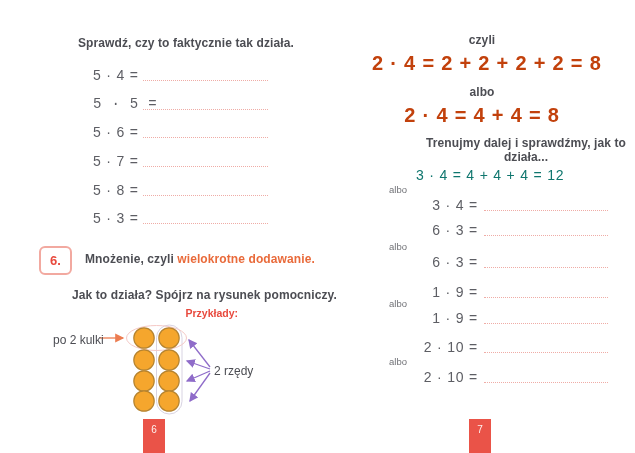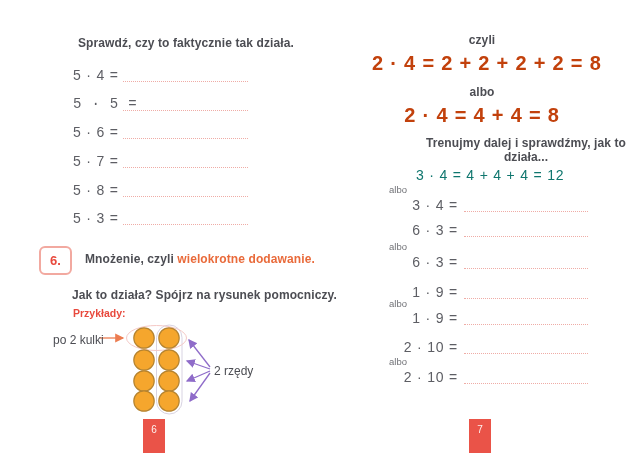--- a/index.html
+++ b/index.html
@@ -4,21 +4,21 @@
 <style>
   html,body{margin:0;padding:0;}
   body{
     width:635px;height:453px;position:relative;background:#ffffff;
     font-family:"Liberation Sans",sans-serif;overflow:hidden;
   }
   .abs{position:absolute;}
   .h-dark{font-size:12px;font-weight:bold;color:#4c4d53;letter-spacing:.1px;}
   .eq-gray{font-size:14px;color:#5d5e64;letter-spacing:.8px;white-space:nowrap;}
   .eq-orange{font-size:20px;font-weight:bold;color:#c2410c;letter-spacing:.8px;white-space:nowrap;}
-  .eq-row{display:flex;align-items:center;}
+  .eq-row{display:flex;align-items:flex-start;margin-left:20px;}
   .dots{flex:1;border-bottom:1.6px dotted #efaca6;height:13px;margin-left:6px;}
   .eq-label-l{width:44px;}
   .eq-label-r{width:58px;text-align:right;}
   .albo-sm{font-size:9.5px;color:#717277;}
   .small-label{font-size:12px;color:#4c4d53;}
   .section-box{
     width:29px;height:25px;border:2px solid #f2a9a0;border-radius:6px;
     color:#e8493d;font-size:13px;font-weight:bold;text-align:center;line-height:25px;
   }
   .red-bold{color:#e8493d;font-weight:bold;font-size:10.5px;}
@@ -59,21 +59,21 @@
     <span class="dots"></span>
 </div>
 
 <div class="abs section-box" style="left:39px;top:246px;">6.</div>
 <div class="abs h-dark" style="left:85px;top:252px;">
   <span>Mnożenie, czyli</span>
   <span class="orange-hl">wielokrotne dodawanie.</span>
 </div>
 
 <div class="abs h-dark" style="left:72px;top:288px;">Jak to działa? Spójrz na rysunek pomocniczy.</div>
-<div class="abs red-bold" style="left:73px;top:307px;width:165px;text-align:left;">Przykłady:</div>
+<div class="abs red-bold" style="left:73px;top:307px;width:165px;text-align:right;">Przykłady:</div>
 
 <svg class="abs" style="left:40px;top:320px;" width="220" height="96" viewBox="0 0 220 96">
   <defs>
     <marker id="ah-purple" markerWidth="8" markerHeight="8" refX="6" refY="3.5" orient="auto">
       <path d="M0,0 L7,3.5 L0,7 z" fill="#8f6cc9"></path>
     </marker>
     <marker id="ah-orange" markerWidth="8" markerHeight="8" refX="6" refY="3.5" orient="auto">
       <path d="M0,0 L7,3.5 L0,7 z" fill="#ec7c50"></path>
     </marker>
   </defs>

